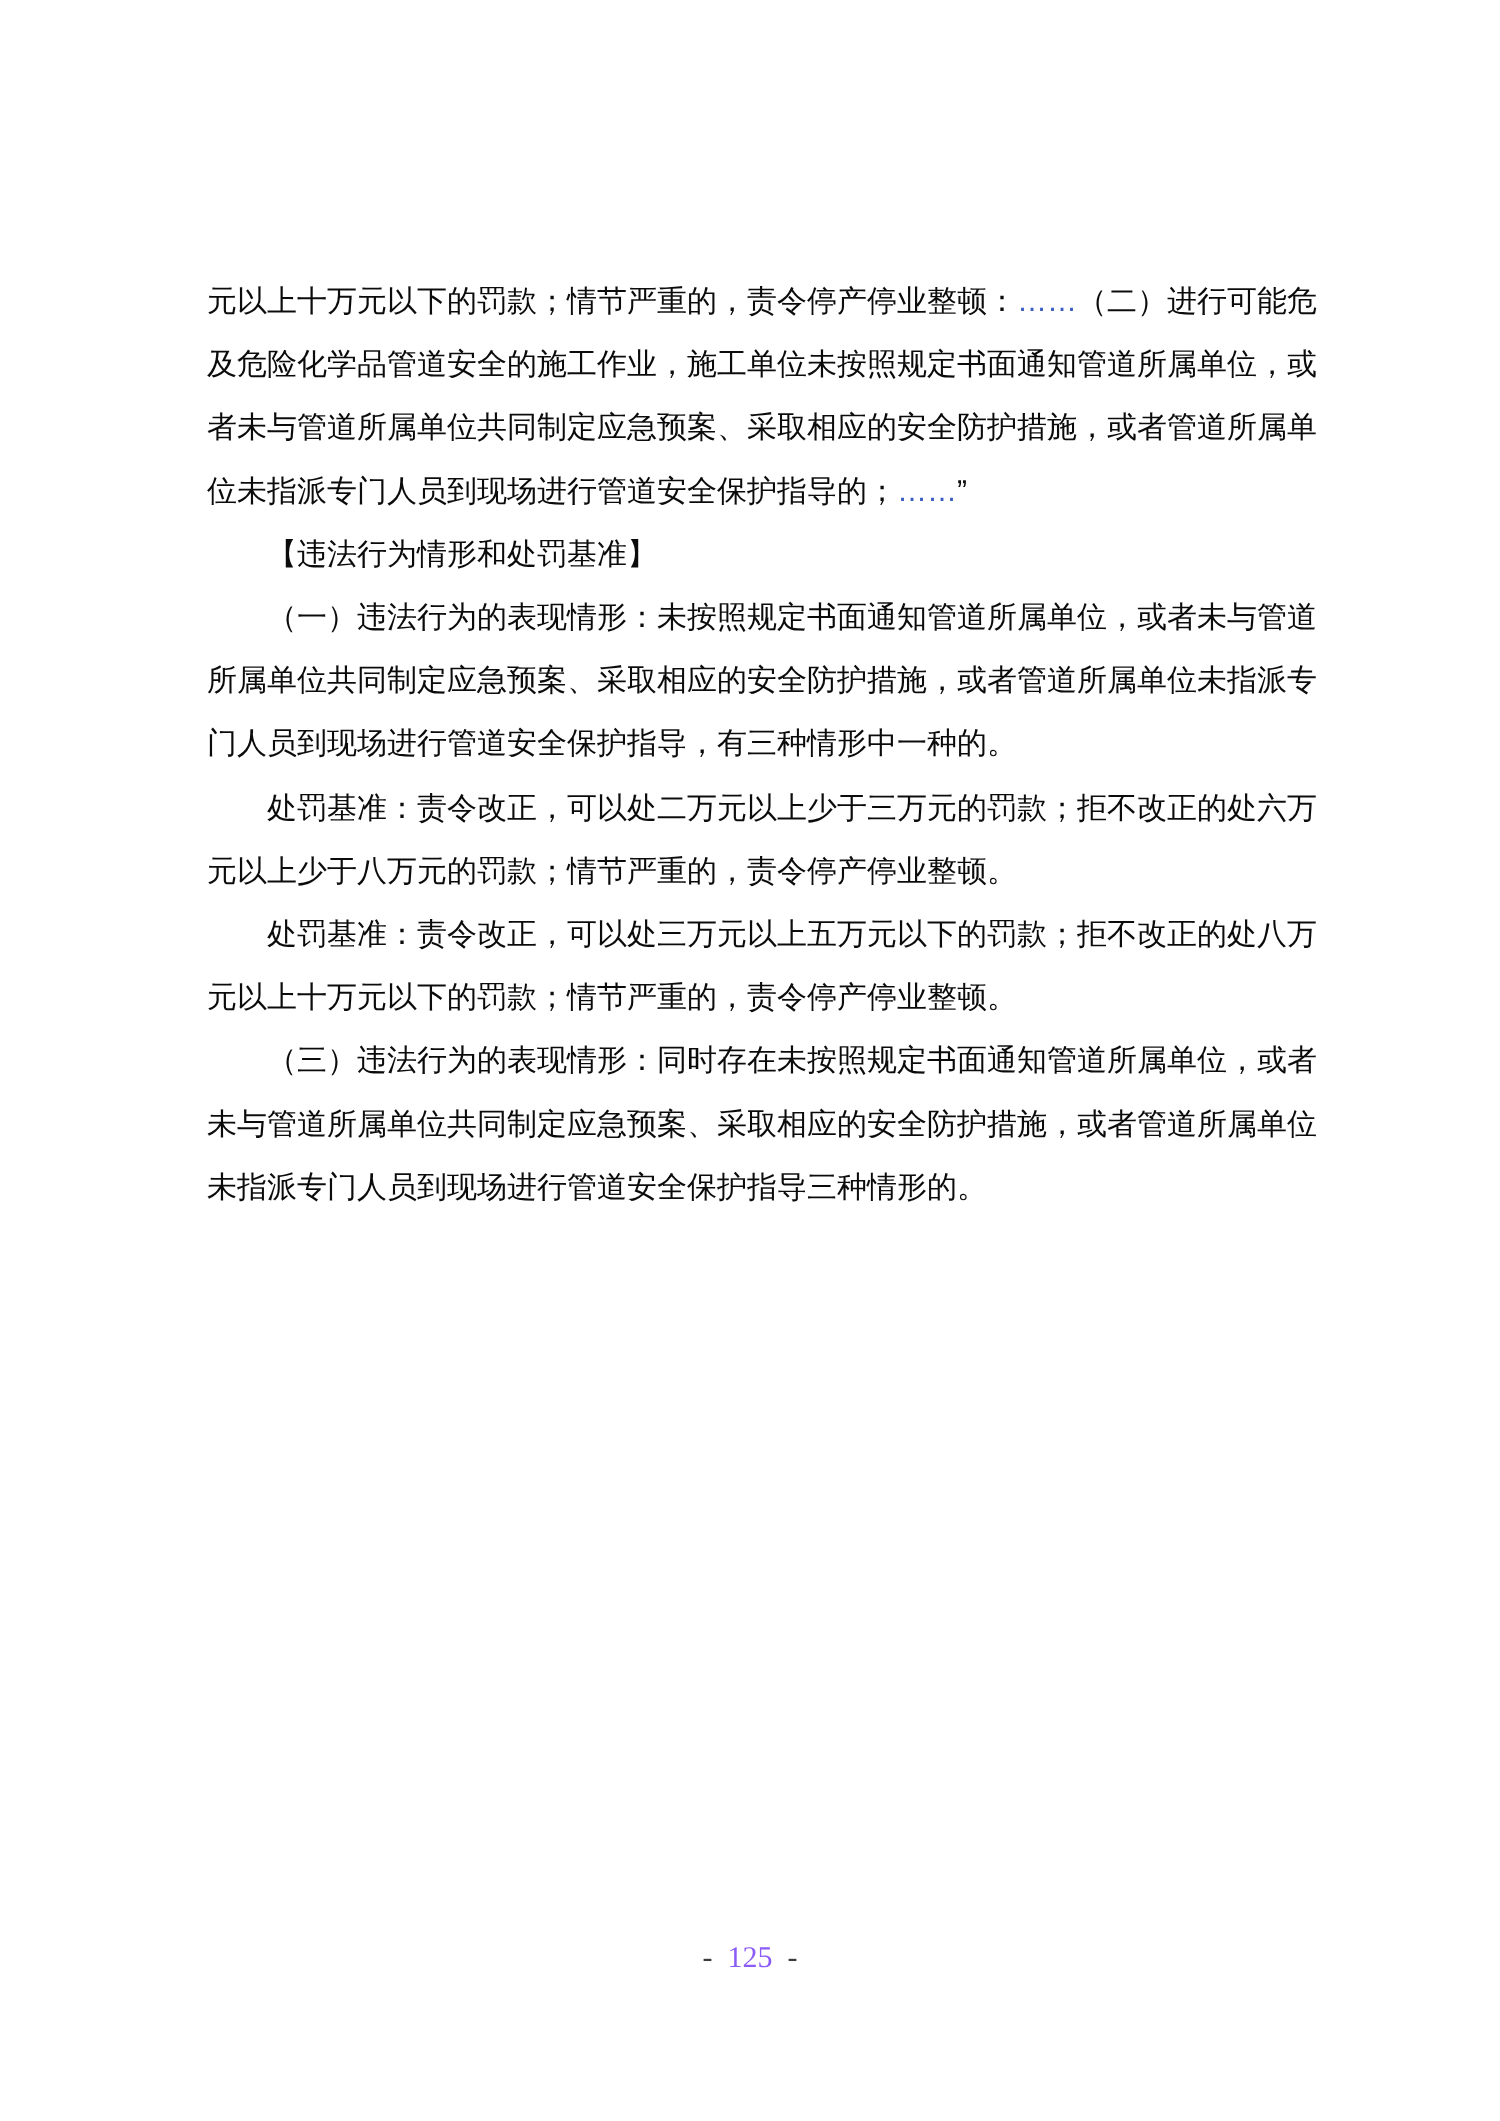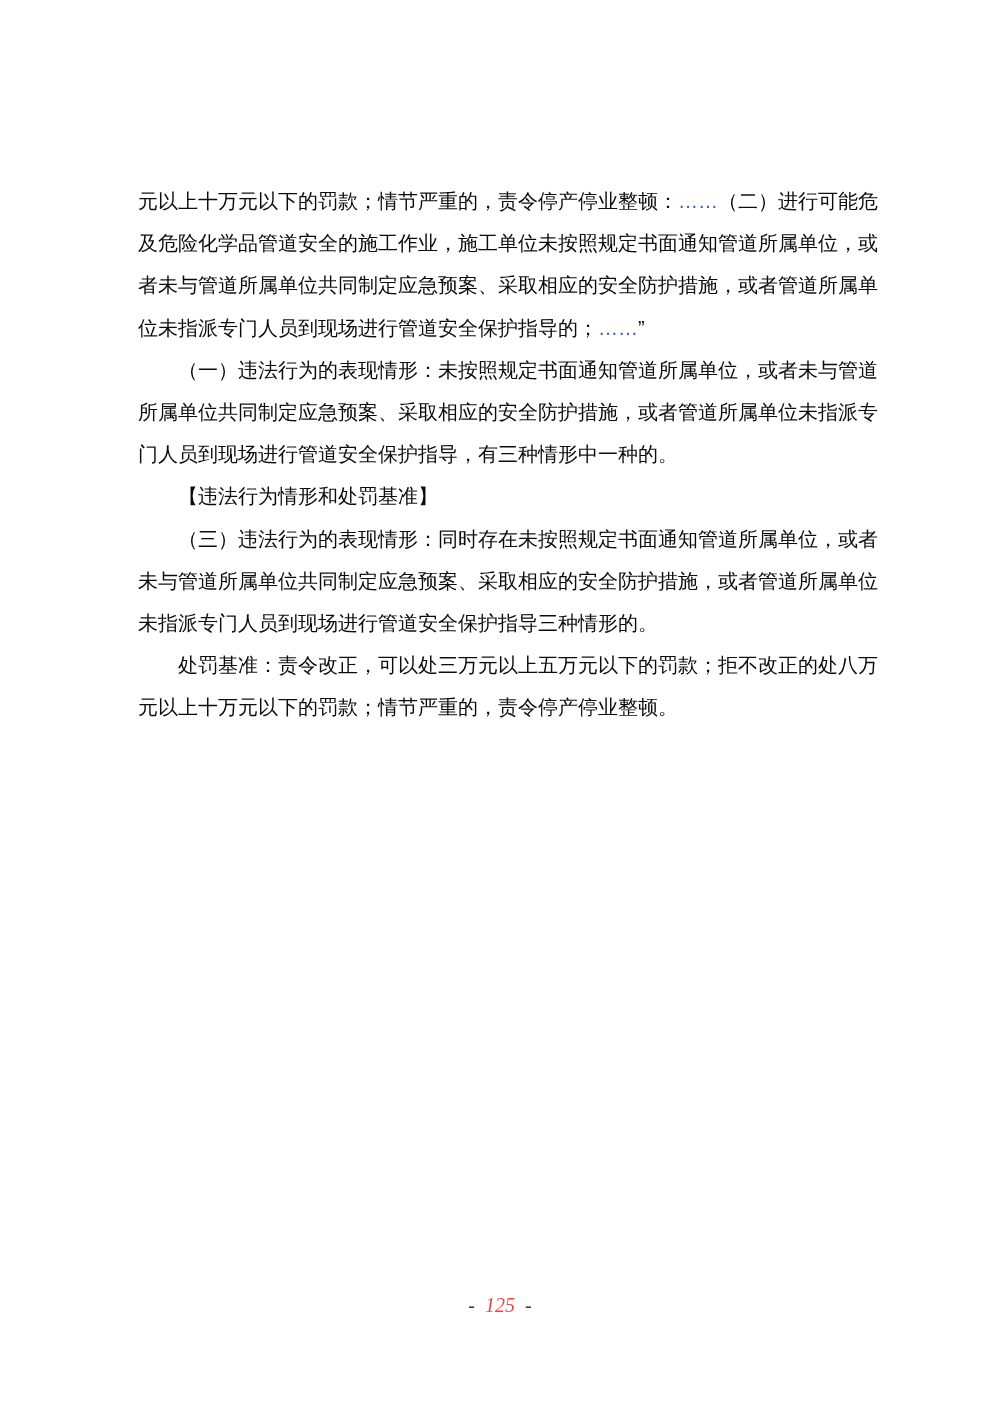--- a/index.html
+++ b/index.html
@@ -45,35 +45,35 @@
     position: absolute;
     left: 0;
     top: 1294px;
     width: 1000px;
     text-align: center;
     font-family: "Liberation Serif", serif;
     font-size: 20px;
     color: #3c3c3c;
   }
   .footer .num {
-    color: #ef4444;
+    color: #8b5cf6;
     margin: 0 10px;
-    font-style: italic;
   }
 </style>
 </head>
 <body>
 
 <div class="page">
 
   <div class="doc-body">
       <p class="para"><span>元以上十万元以下的罚款；情节严重的，责令停产停业整顿：</span><span class="blue">……</span><span>（二）进行可能危及危险化学品管道安全的施工作业，施工单位未按照规定书面通知管道所属单位，或者未与管道所属单位共同制定应急预案、采取相应的安全防护措施，或者管道所属单位未指派专门人员到现场进行管道安全保护指导的；</span><span class="blue">……</span><span>”</span></p>
+      <p class="para indent"><span>【违法行为情形和处罚基准】</span></p>
       <p class="para indent"><span>（一）违法行为的表现情形：未按照规定书面通知管道所属单位，或者未与管道所属单位共同制定应急预案、采取相应的安全防护措施，或者管道所属单位未指派专门人员到现场进行管道安全保护指导，有三种情形中一种的。</span></p>
-      <p class="para indent"><span>【违法行为情形和处罚基准】</span></p>
+      <p class="para indent"><span>处罚基准：责令改正，可以处二万元以上少于三万元的罚款；拒不改正的处六万元以上少于八万元的罚款；情节严重的，责令停产停业整顿。</span></p>
+      <p class="para indent"><span>处罚基准：责令改正，可以处三万元以上五万元以下的罚款；拒不改正的处八万元以上十万元以下的罚款；情节严重的，责令停产停业整顿。</span></p>
       <p class="para indent"><span>（三）违法行为的表现情形：同时存在未按照规定书面通知管道所属单位，或者未与管道所属单位共同制定应急预案、采取相应的安全防护措施，或者管道所属单位未指派专门人员到现场进行管道安全保护指导三种情形的。</span></p>
-      <p class="para indent"><span>处罚基准：责令改正，可以处三万元以上五万元以下的罚款；拒不改正的处八万元以上十万元以下的罚款；情节严重的，责令停产停业整顿。</span></p>
     </div>
 
   <div class="footer">
     <span>-</span><span class="num">125</span><span>-</span>
   </div>
 
 </div>
 
 </body></html>

